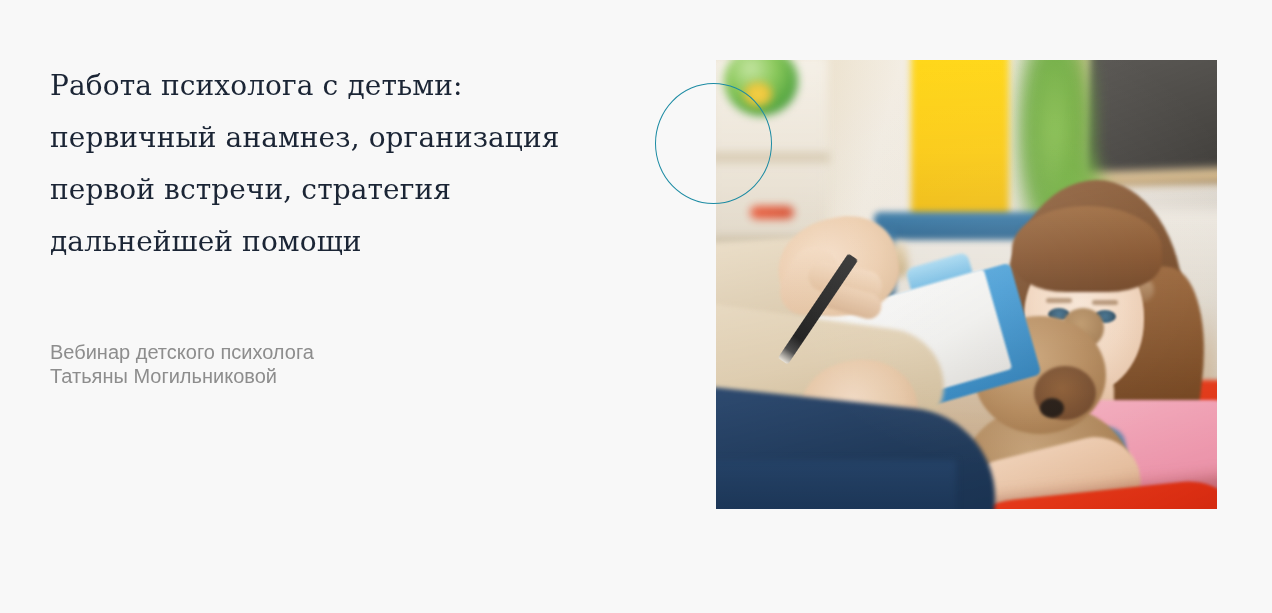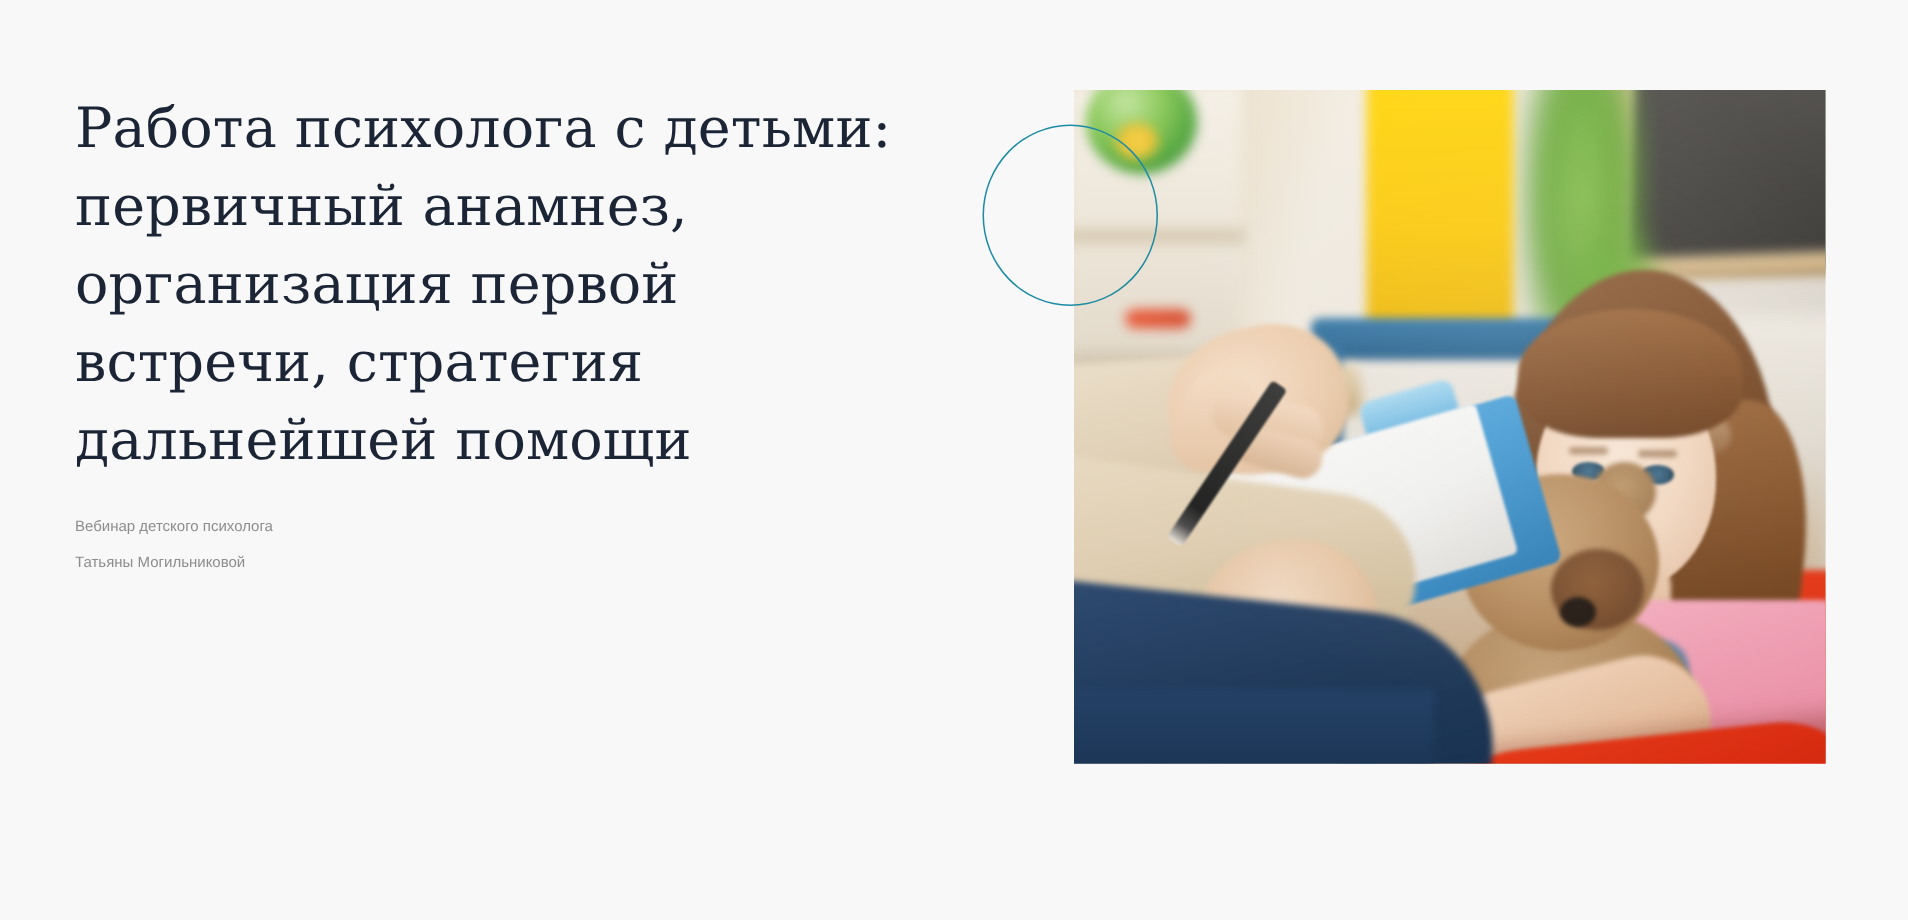--- a/index.html
+++ b/index.html
@@ -27,35 +27,35 @@
     position: absolute;
     left: 50px;
     top: 60px;
     width: 560px;
   }
 
   .slide-title {
     margin: 0;
     font-family: "DejaVu Serif", "Liberation Serif", serif;
     font-weight: 400;
-    font-size: 37px;
+    font-size: 28px;
     line-height: 52px;
     letter-spacing: 0.1px;
     color: #1b2535;
     white-space: pre-line;
   }
 
   .slide-subtitle {
     margin: 0;
     position: absolute;
     top: 280px;
     left: 0;
     font-family: "Liberation Sans", sans-serif;
     font-weight: 400;
-    font-size: 10px;
+    font-size: 20px;
     line-height: 24px;
     color: #8d8d8d;
     white-space: pre-line;
   }
 
   
   .deco-ring {
     position: absolute;
     left: 655px;
     top: 83px;

